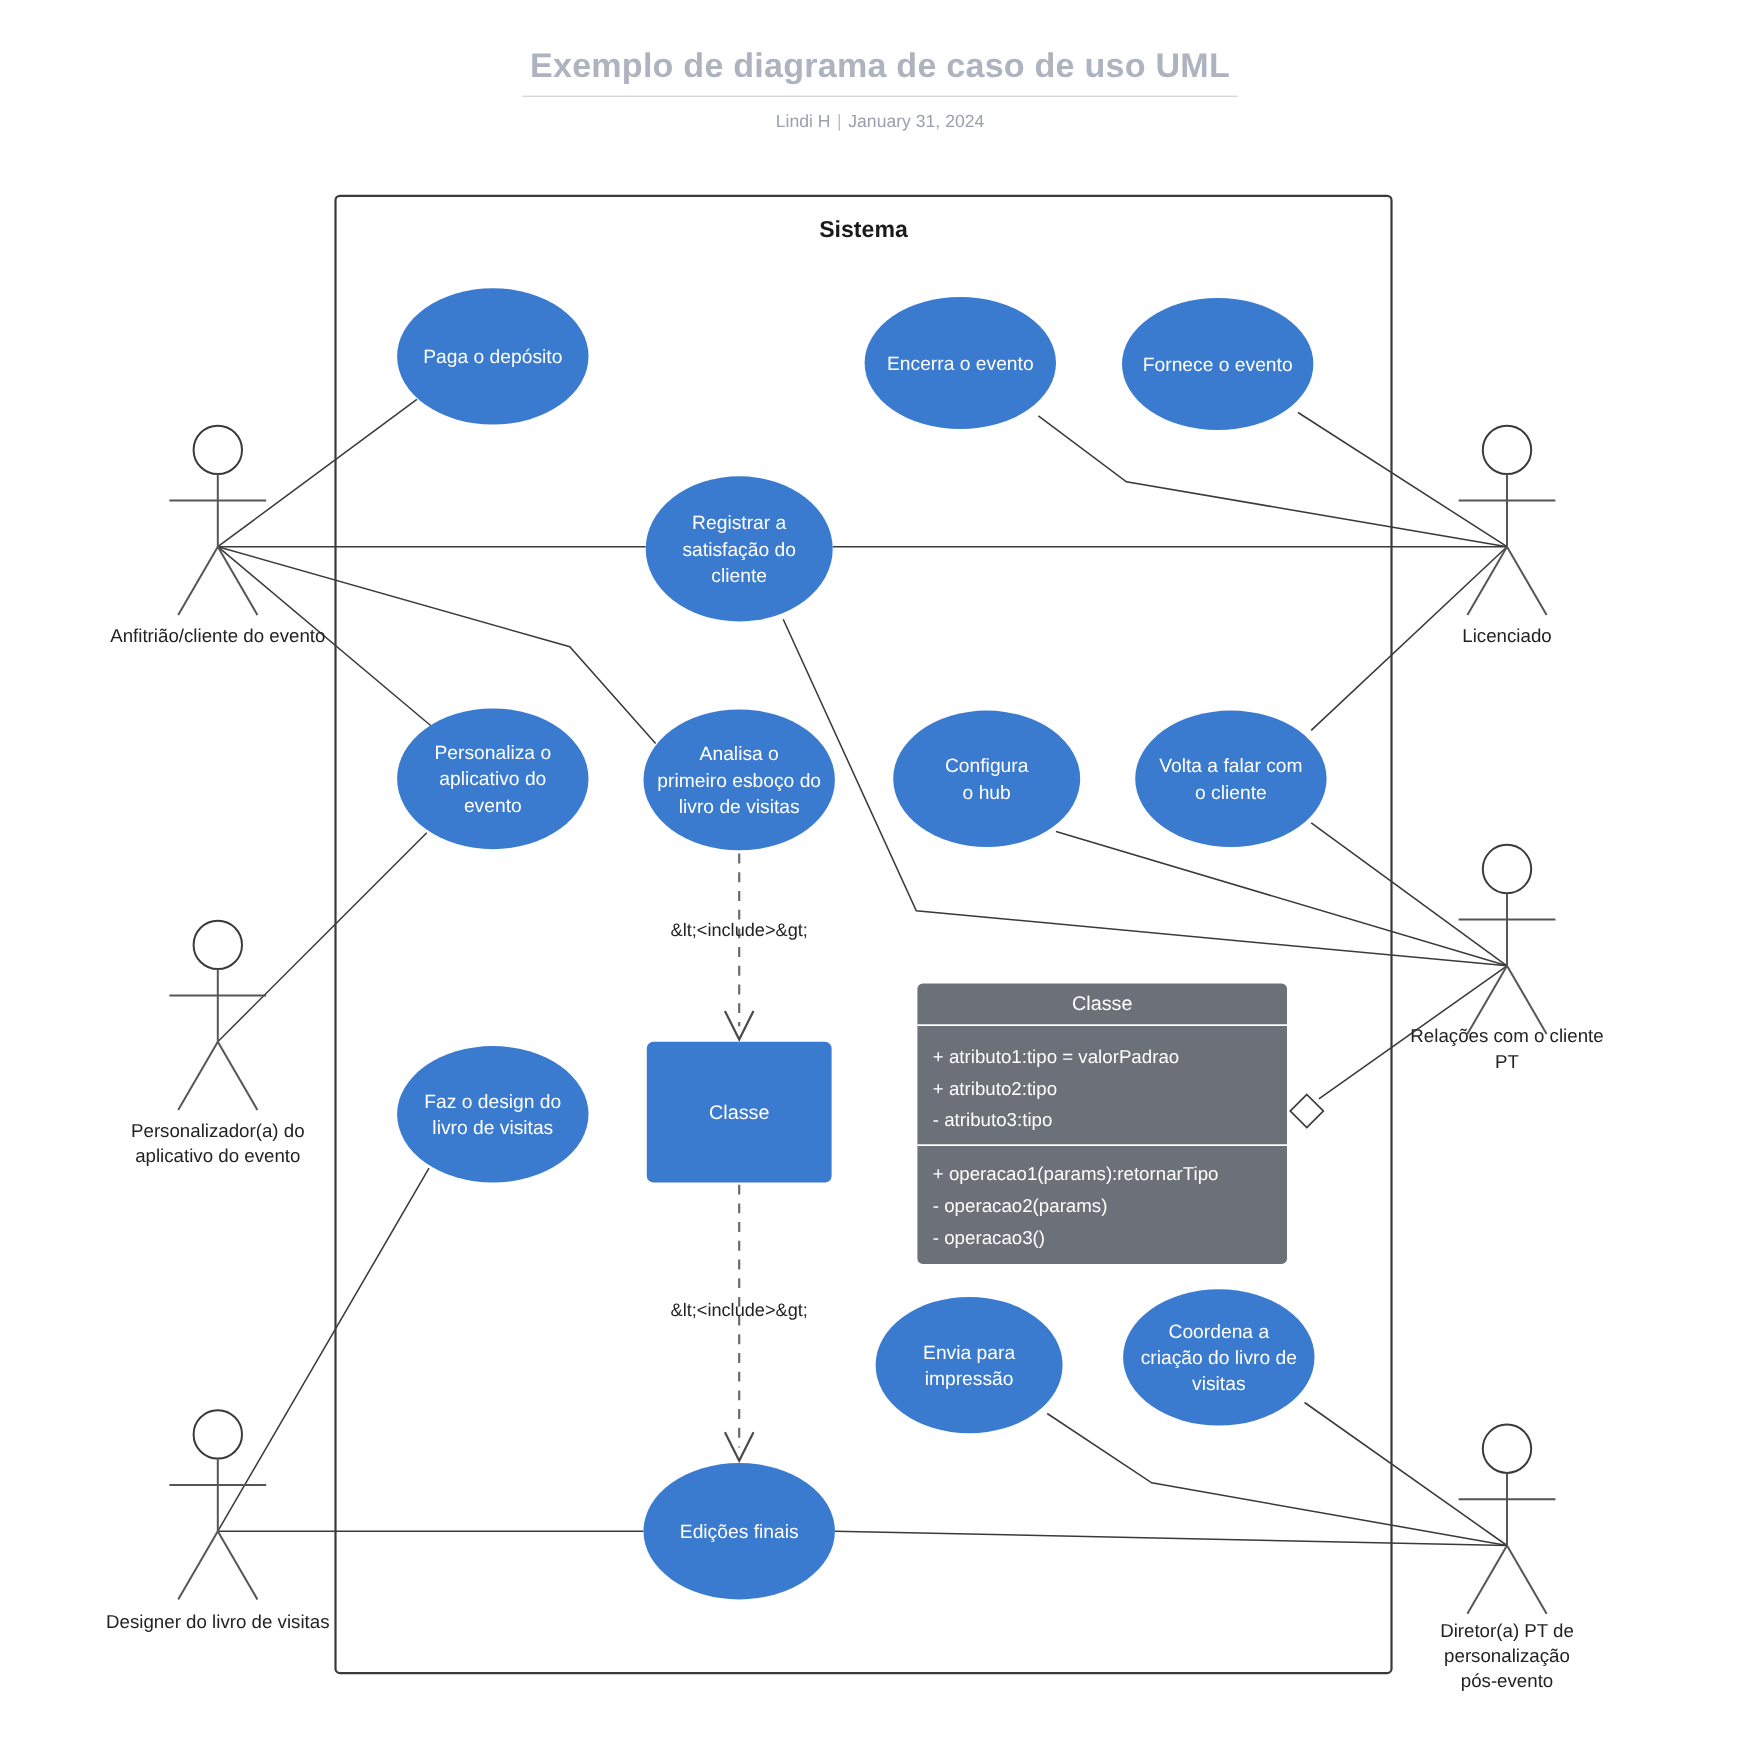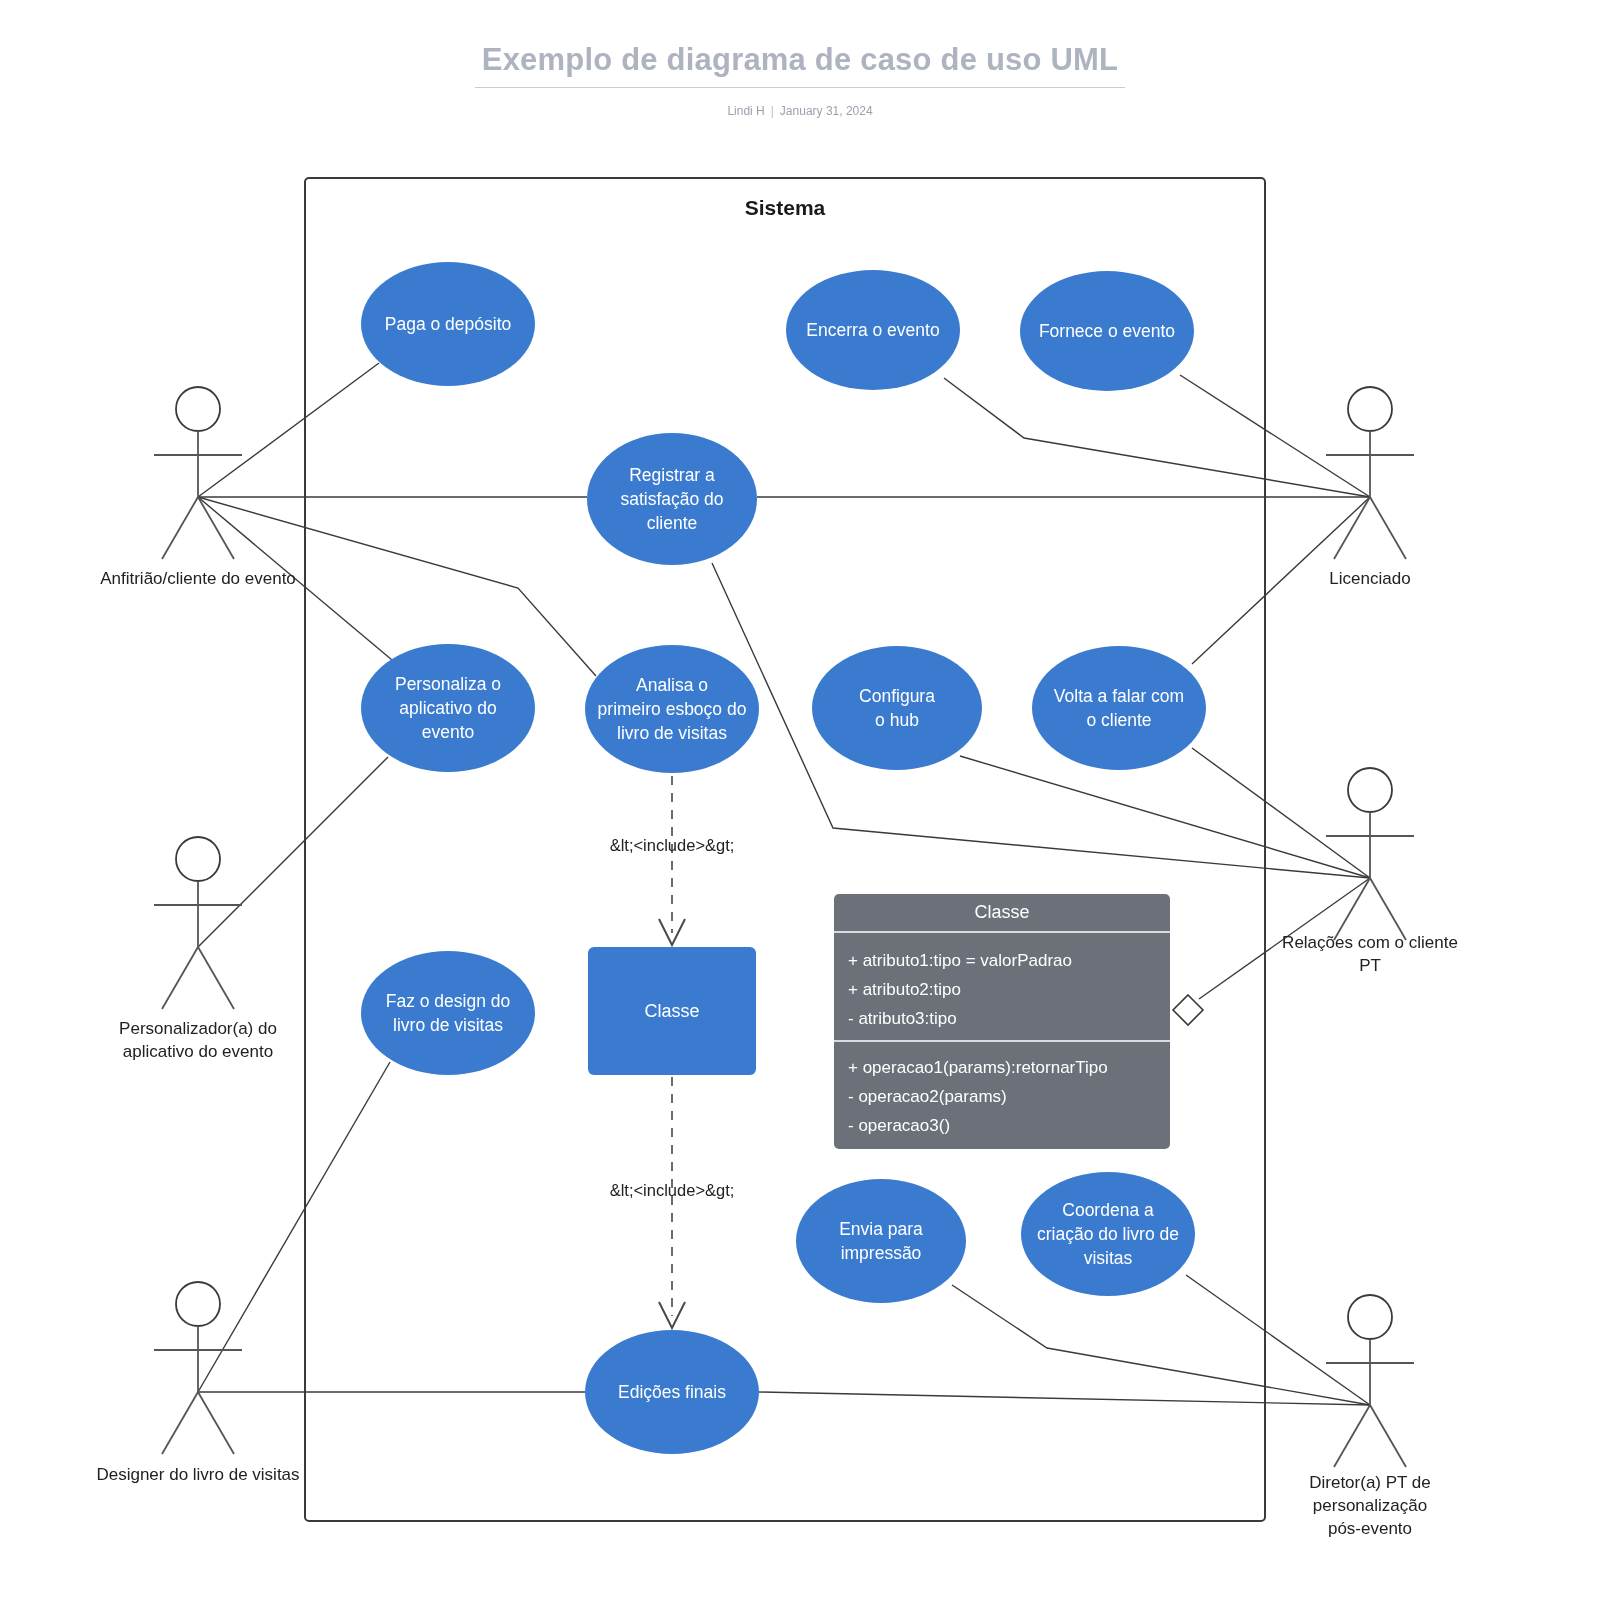--- a/index.html
+++ b/index.html
@@ -40,21 +40,21 @@
     margin: 0;
   }
   .title-rule {
     width: 650px;
     height: 1px;
     background: #c9ccd6;
     margin: 7px auto 0 auto;
   }
   .doc-subtitle {
     margin-top: 13px;
-    font-size: 12px;
+    font-size: 16px;
     color: #9aa0ad;
     line-height: 20px;
   }
   .doc-subtitle .sep {
     color: #b9bec9;
     padding: 0 6px;
   }
   
   #diagram {
     position: absolute;

